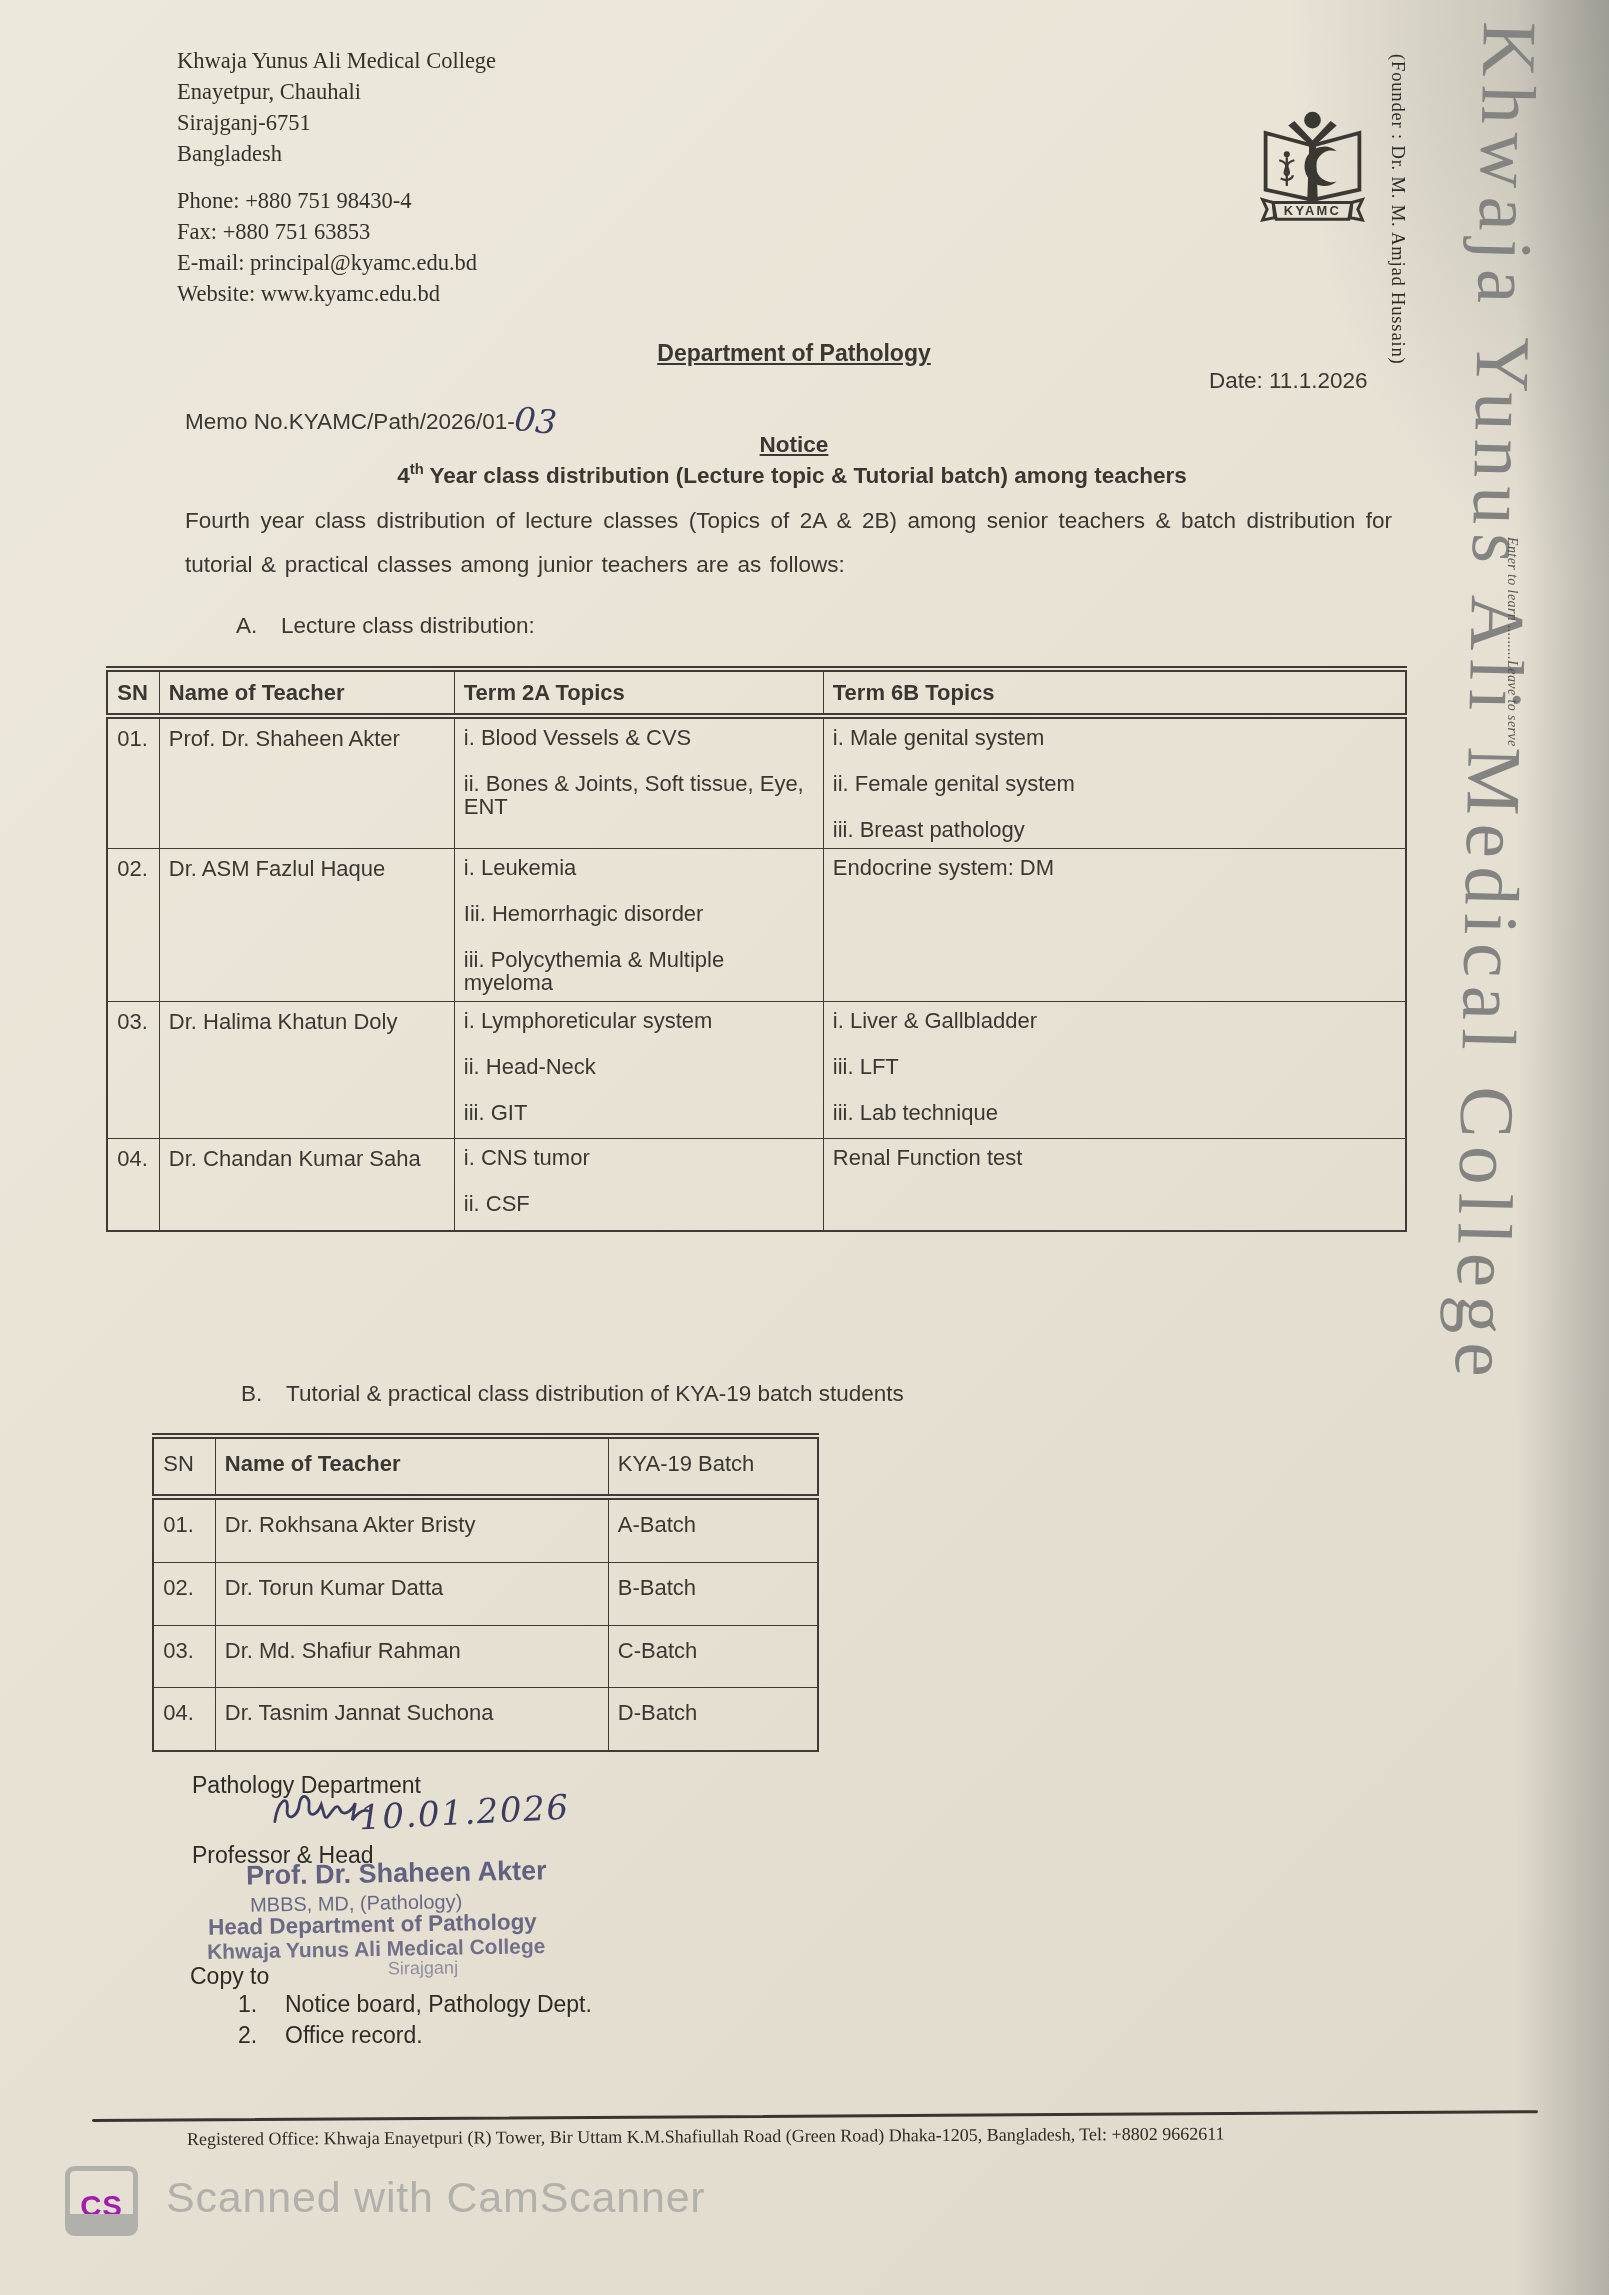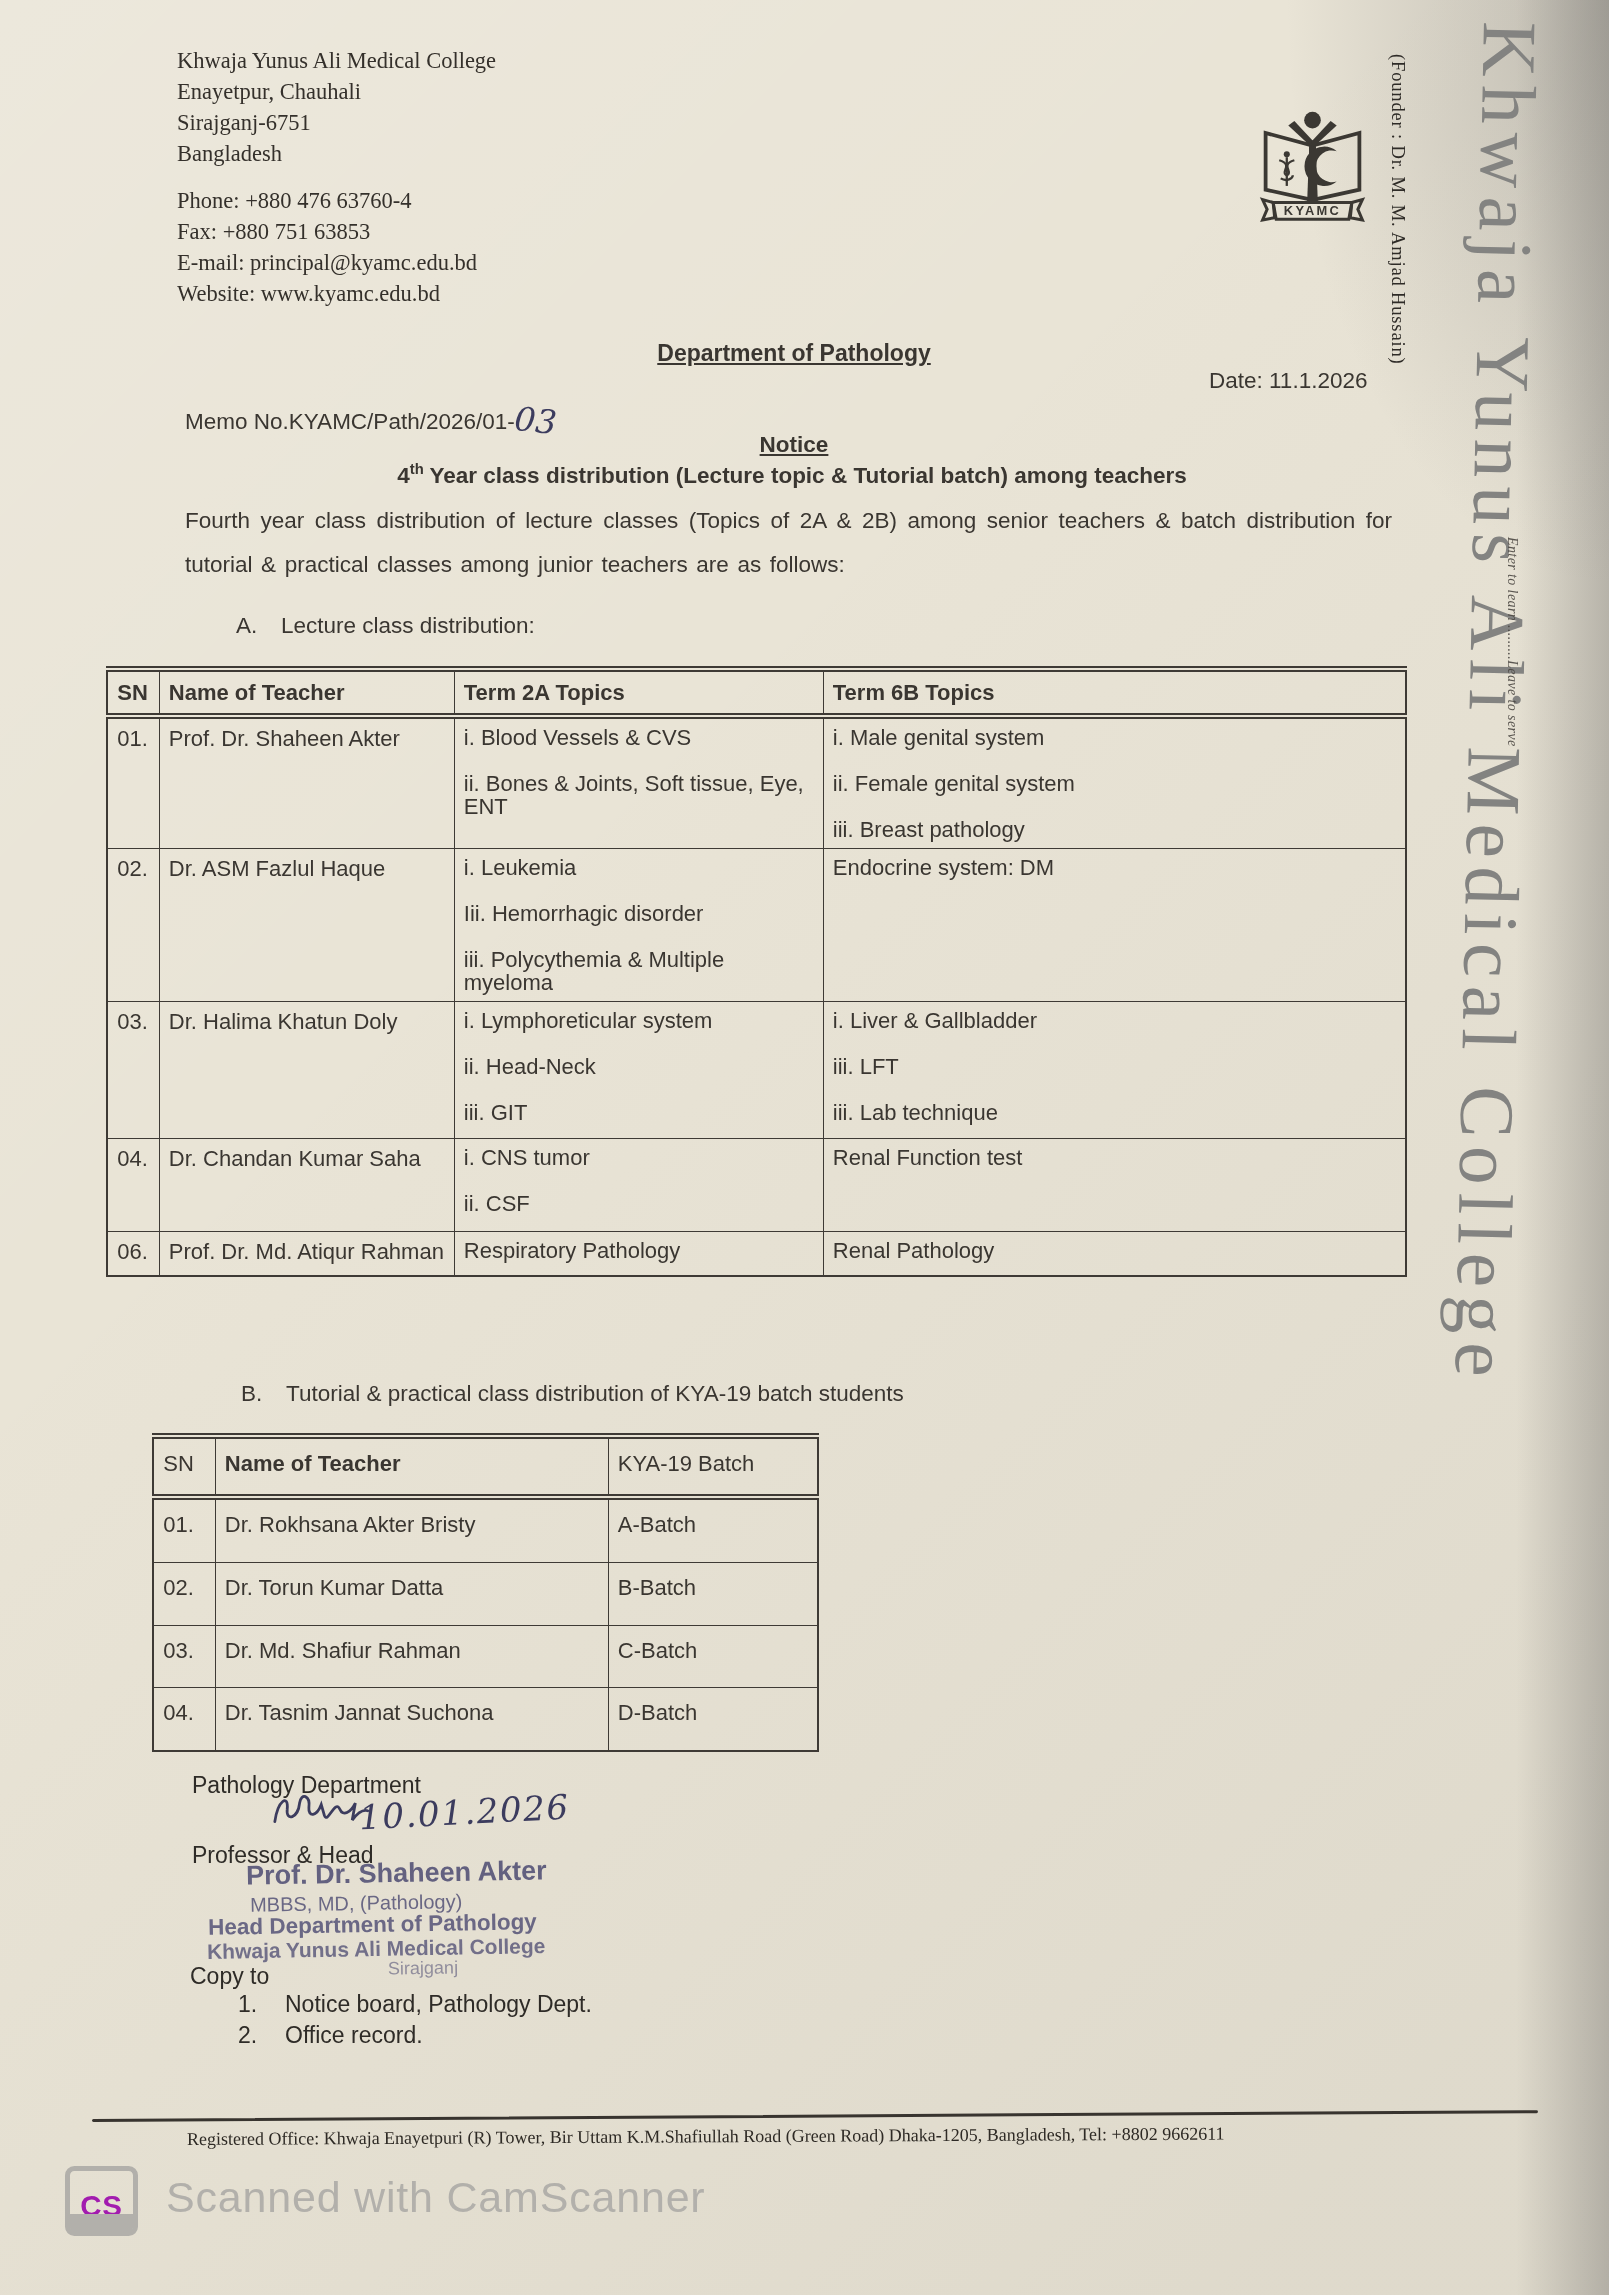--- a/index.html
+++ b/index.html
@@ -108,21 +108,21 @@
   <div class="shade-right"></div>
   <div class="shade-tr"></div>
 
   <div class="letterhead">
     <div>Khwaja Yunus Ali Medical College</div>
     <div>Enayetpur, Chauhali</div>
     <div>Sirajganj-6751</div>
     <div>Bangladesh</div>
   </div>
   <div class="contact">
-    <div>Phone: +880 476 63760-4</div>
+    <div>Phone: +880 751 98430-4</div>
     <div>Fax: +880 751 63853</div>
     <div>E-mail: principal@kyamc.edu.bd</div>
     <div>Website: www.kyamc.edu.bd</div>
   </div>
 
   <svg class="logo" viewBox="0 0 160 150">
 
     <polygon points="78,122 18,109 18,34 78,50" fill="none" stroke="#3b3833" stroke-width="5"></polygon>
     <polygon points="82,122 142,109 142,34 82,50" fill="none" stroke="#3b3833" stroke-width="5"></polygon>
 
@@ -214,26 +214,20 @@
 iii. Lab technique</td>
       </tr>
       <tr style="height:93px">
         <td>04.</td>
         <td>Dr. Chandan Kumar Saha</td>
         <td class="pre">i. CNS tumor
 
 ii. CSF</td>
         <td class="pre">Renal Function test</td>
       </tr>
-      <tr style="height:45px">
-        <td>06.</td>
-        <td>Prof. Dr. Md. Atiqur Rahman</td>
-        <td class="pre">Respiratory Pathology</td>
-        <td class="pre">Renal Pathology</td>
-      </tr>
     </tbody>
       </table>
   </div>
 
   <div class="sec-head" id="secB">
     <span class="lbl">B.</span><span>Tutorial &amp; practical class distribution of KYA-19 batch students</span>
   </div>
 
   <div class="tblwrap" id="tableB">
     <table>

